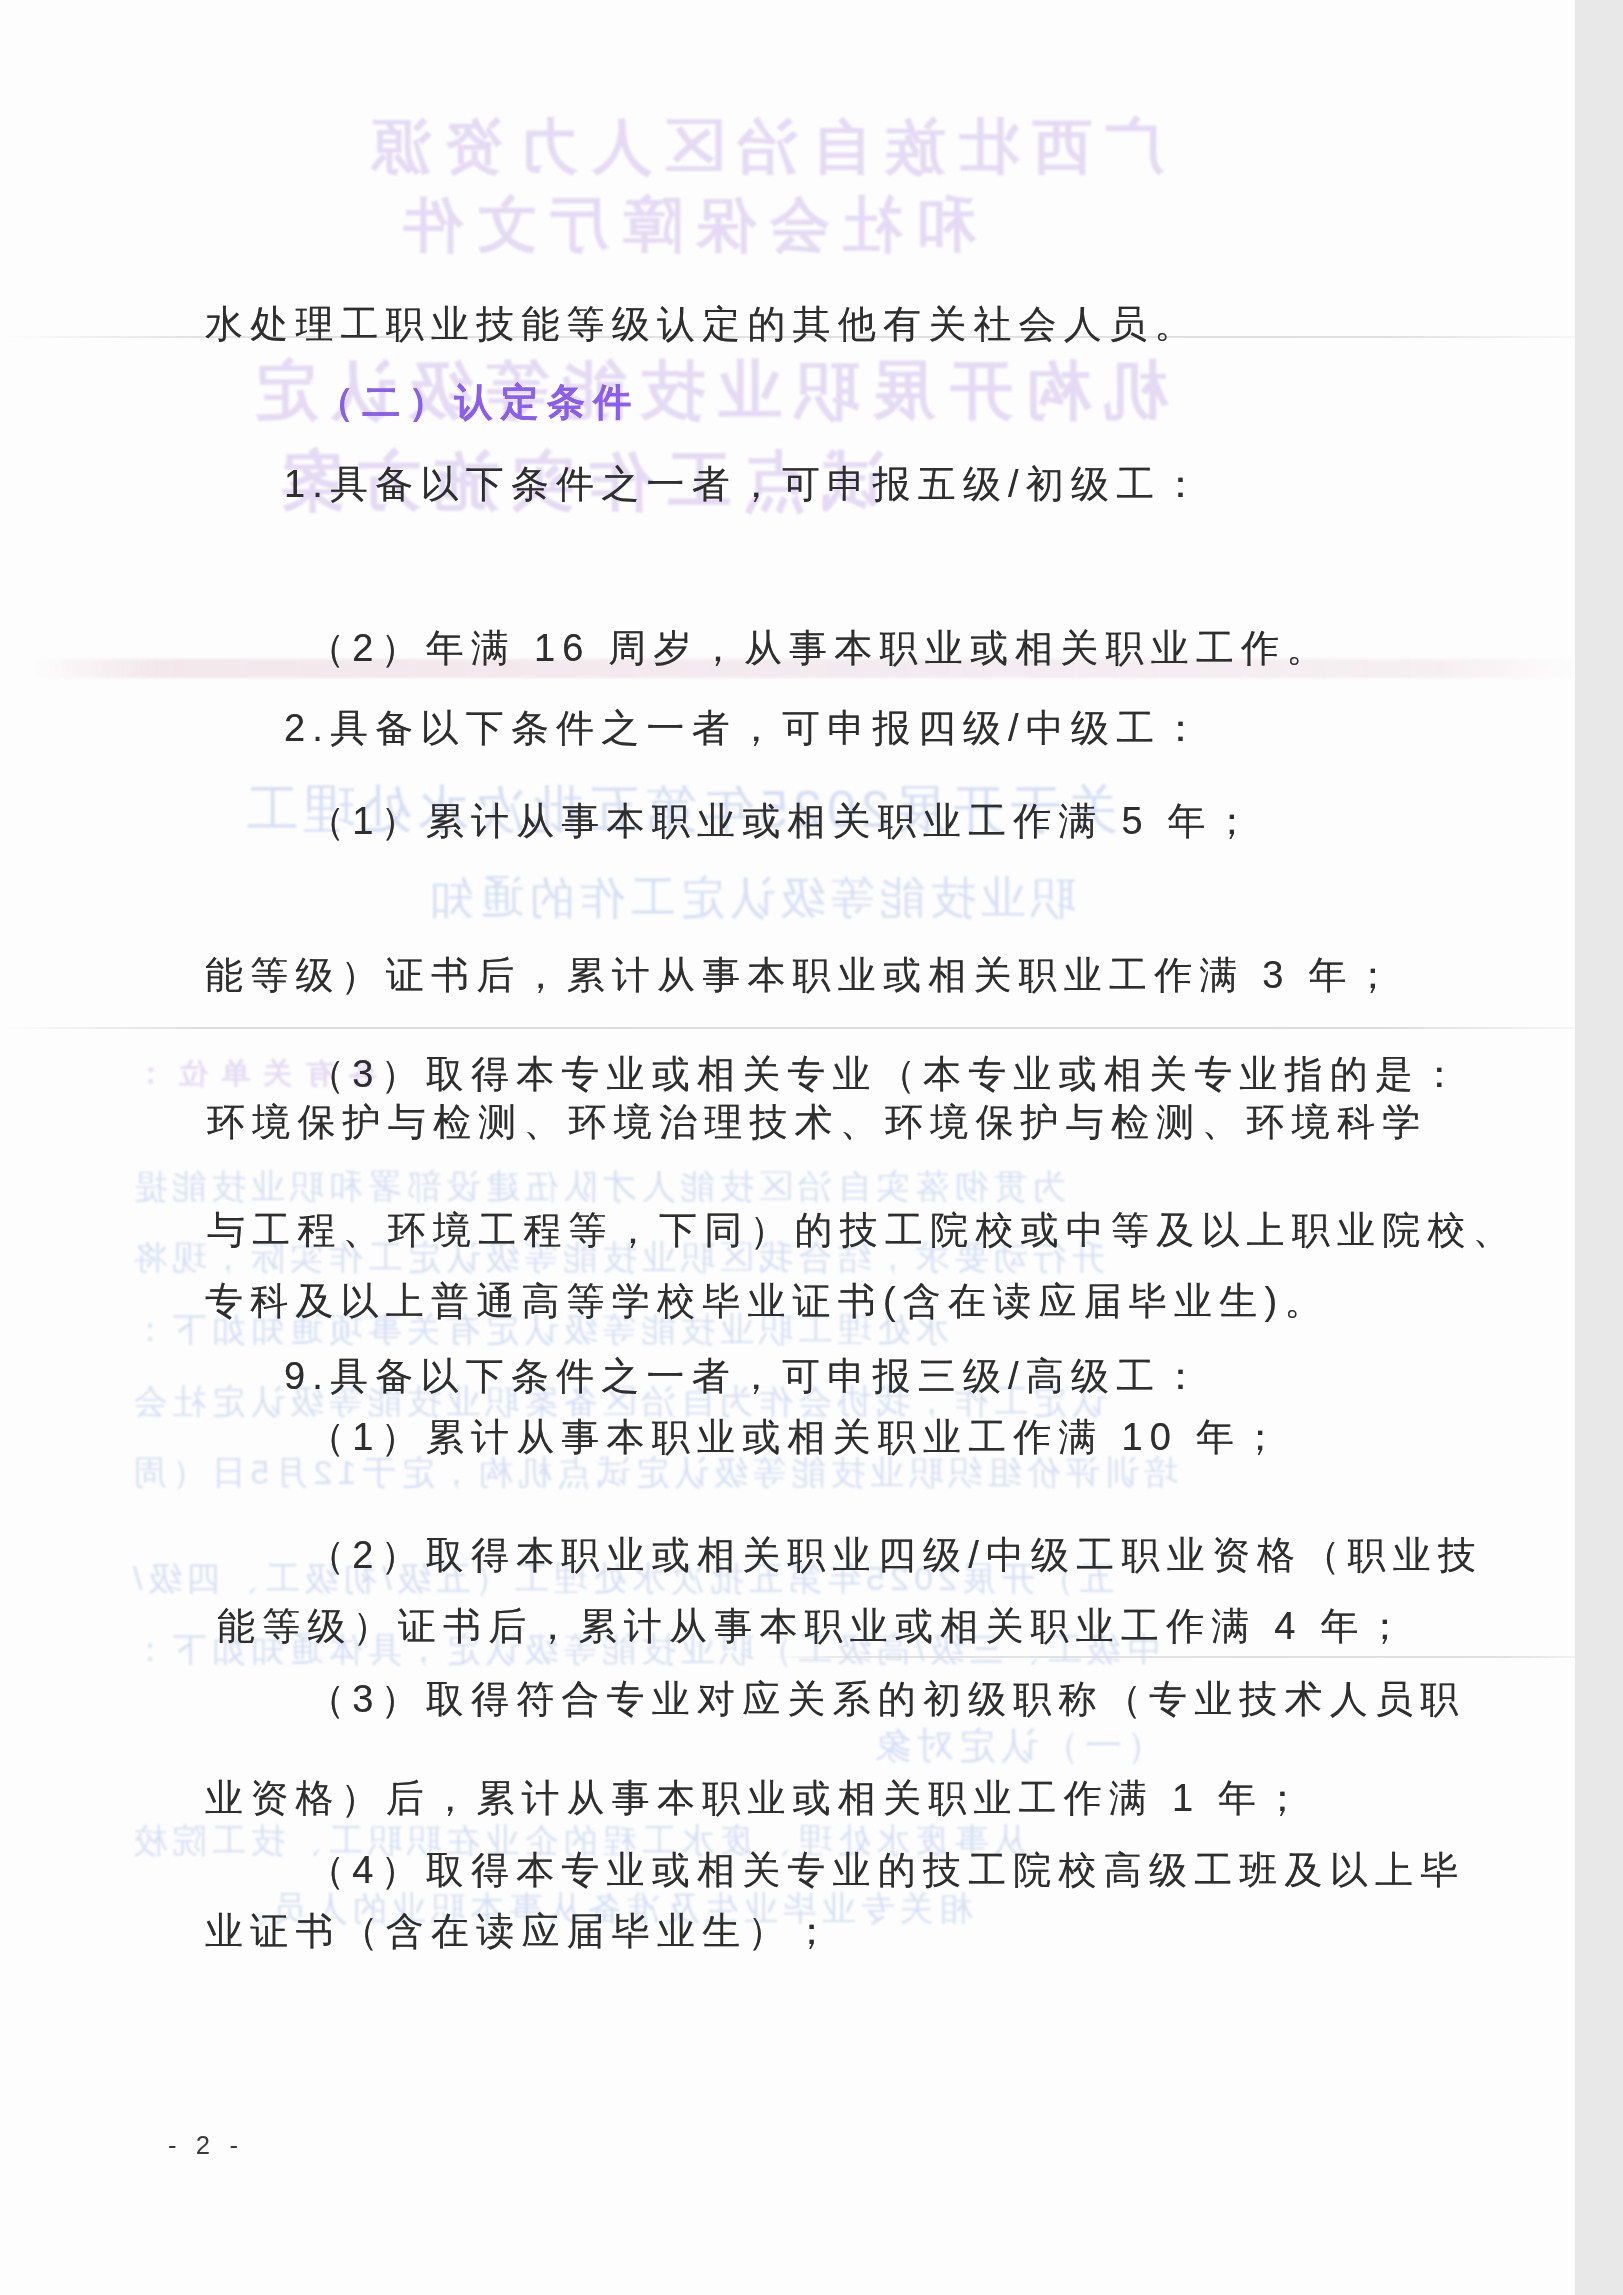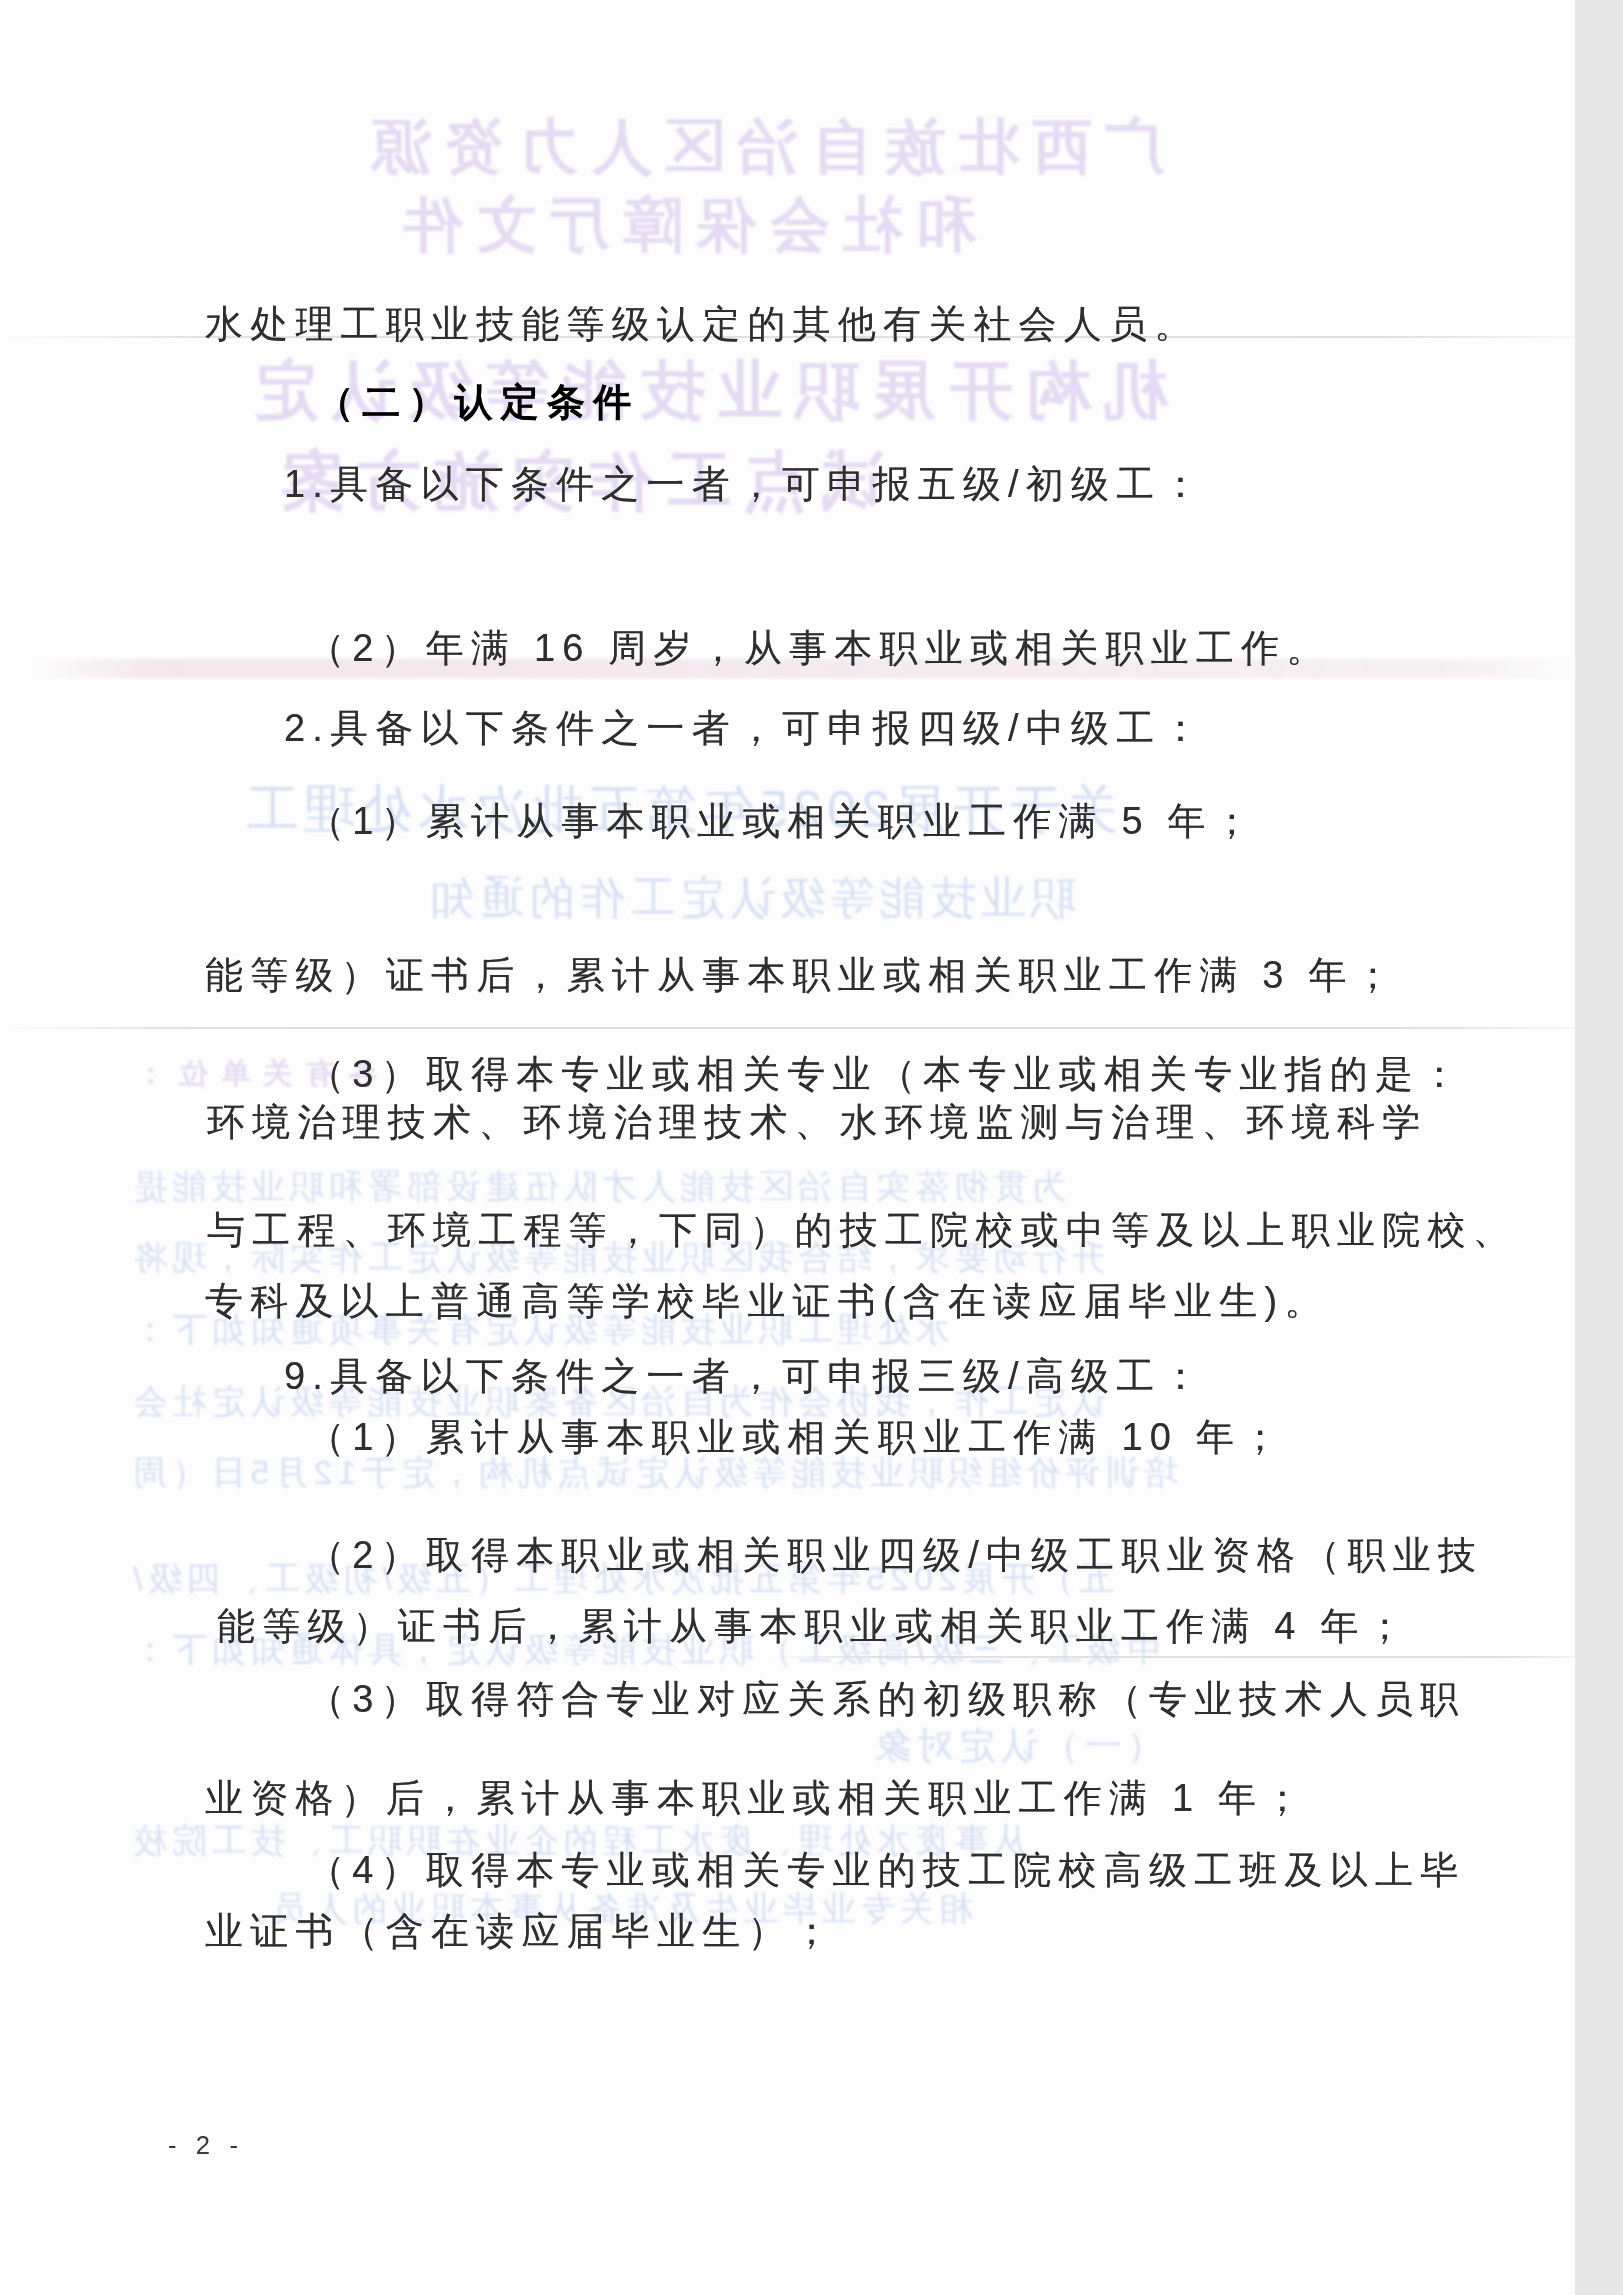--- a/index.html
+++ b/index.html
@@ -14,21 +14,21 @@
   
   .ln{
     position:absolute;
     font-size:38px;
     letter-spacing:7.2px;
     color:#2e2e2e;
     white-space:nowrap;
     z-index:30;
     text-shadow:0 0 0.5px rgba(40,40,40,.55);
   }
-  .ln.bold{font-weight:700;letter-spacing:8.2px;color:#000000;}
+  .ln.bold{font-weight:700;letter-spacing:8.2px;color:#8b5cf6;}
   .l0 {top:299px;  left:205px;}
   .l1 {top:377px;  left:316px;}
   .l2 {top:459px;  left:284px;}
   .l3 {top:542px; left:307px;}
   .l4 {top:623px; left:307px;}
   .l5 {top:703px; left:284px;}
   .l6 {top:796px; left:307px;}
   .l7 {top:882px; left:307px;}
   .l8 {top:950px; left:205px;}
   .l9 {top:1029px; left:307px;margin-top:20px;}
@@ -121,21 +121,21 @@
   <div class="artifact-line a2"></div>
 
   <div class="ln l0">水处理工职业技能等级认定的其他有关社会人员。</div>
   <div class="ln l1 bold">（二）认定条件</div>
   <div class="ln l2">1.具备以下条件之一者，可申报五级/初级工：</div>
   <div class="ln l4">（2）年满 16 周岁，从事本职业或相关职业工作。</div>
   <div class="ln l5">2.具备以下条件之一者，可申报四级/中级工：</div>
   <div class="ln l6">（1）累计从事本职业或相关职业工作满 5 年；</div>
   <div class="ln l8">能等级）证书后，累计从事本职业或相关职业工作满 3 年；</div>
   <div class="ln l9">（3）取得本专业或相关专业（本专业或相关专业指的是：</div>
-  <div class="ln l10">环境治理技术、环境治理技术、水环境监测与治理、环境科学</div>
+  <div class="ln l10">环境保护与检测、环境治理技术、环境保护与检测、环境科学</div>
   <div class="ln l11">与工程、环境工程等，下同）的技工院校或中等及以上职业院校、</div>
   <div class="ln l12">专科及以上普通高等学校毕业证书(含在读应届毕业生)。</div>
   <div class="ln l13">9.具备以下条件之一者，可申报三级/高级工：</div>
   <div class="ln l14">（1）累计从事本职业或相关职业工作满 10 年；</div>
   <div class="ln l15">（2）取得本职业或相关职业四级/中级工职业资格（职业技</div>
   <div class="ln l16">能等级）证书后，累计从事本职业或相关职业工作满 4 年；</div>
   <div class="ln l17">（3）取得符合专业对应关系的初级职称（专业技术人员职</div>
   <div class="ln l18">业资格）后，累计从事本职业或相关职业工作满 1 年；</div>
   <div class="ln l19">（4）取得本专业或相关专业的技工院校高级工班及以上毕</div>
   <div class="ln l20">业证书（含在读应届毕业生）；</div>

